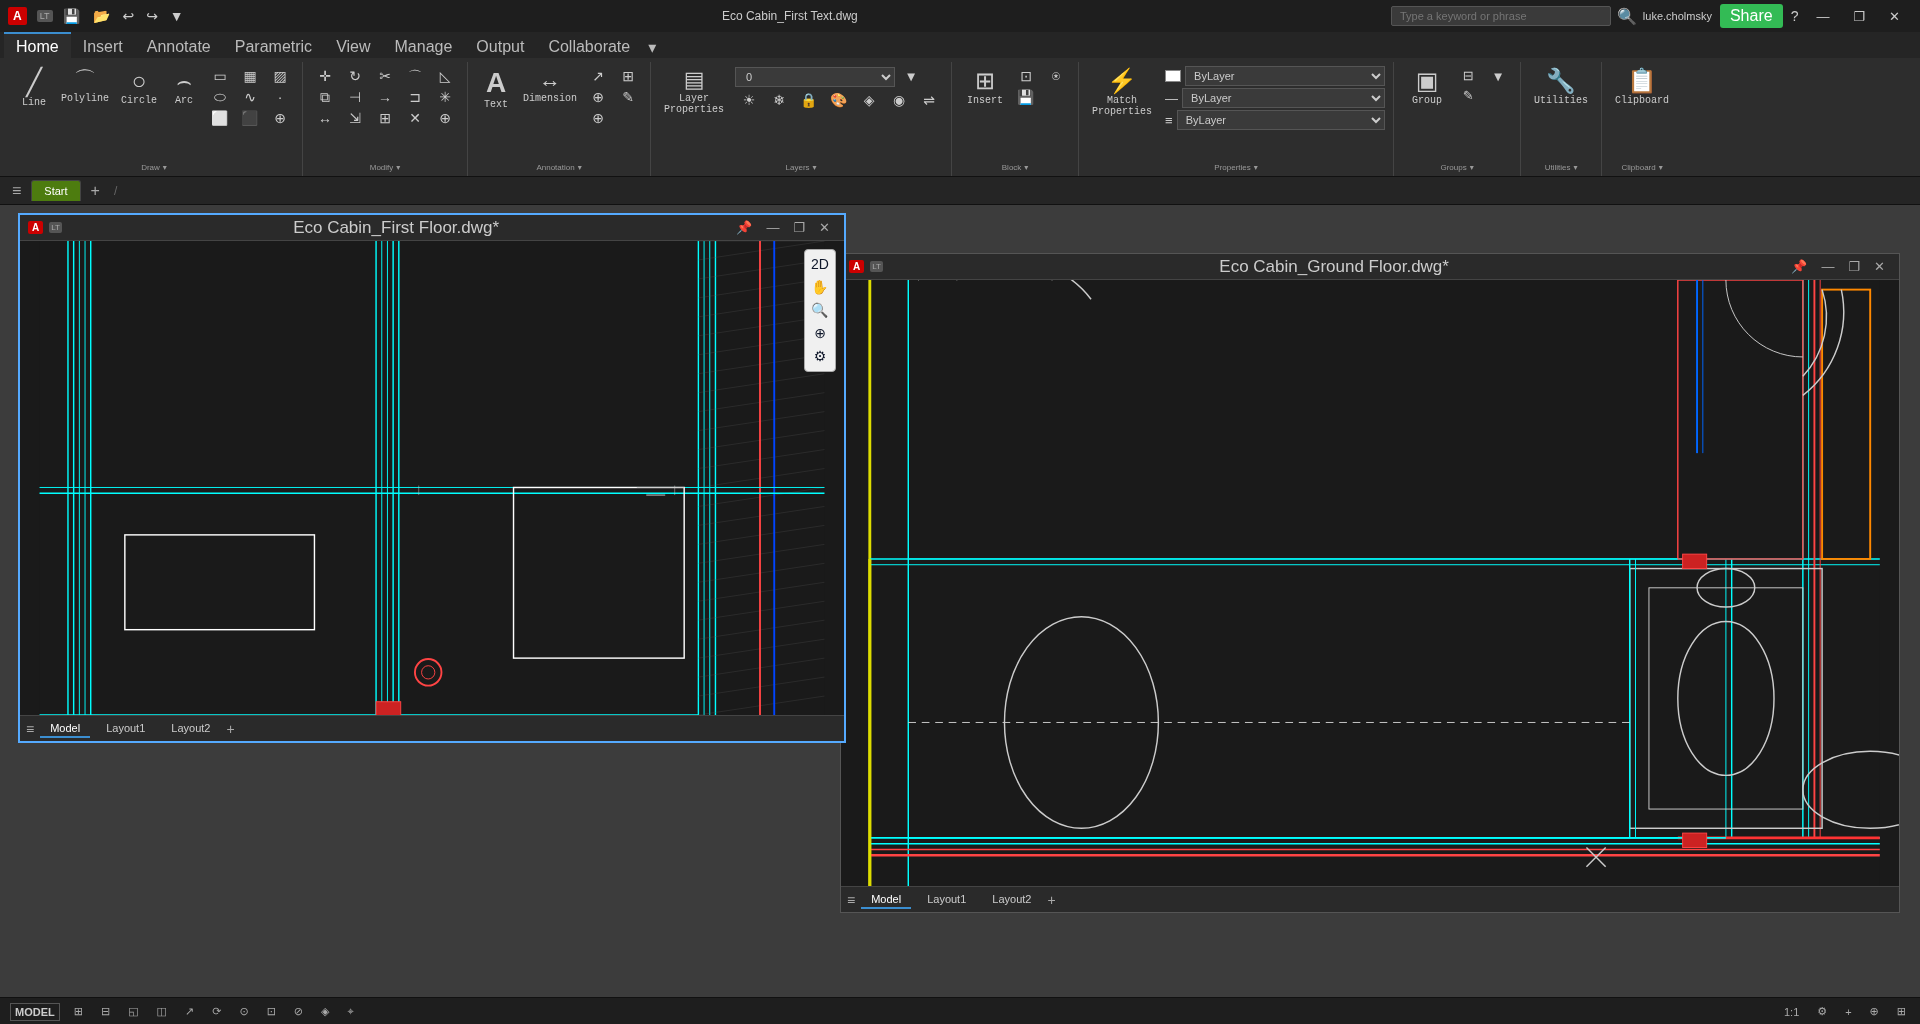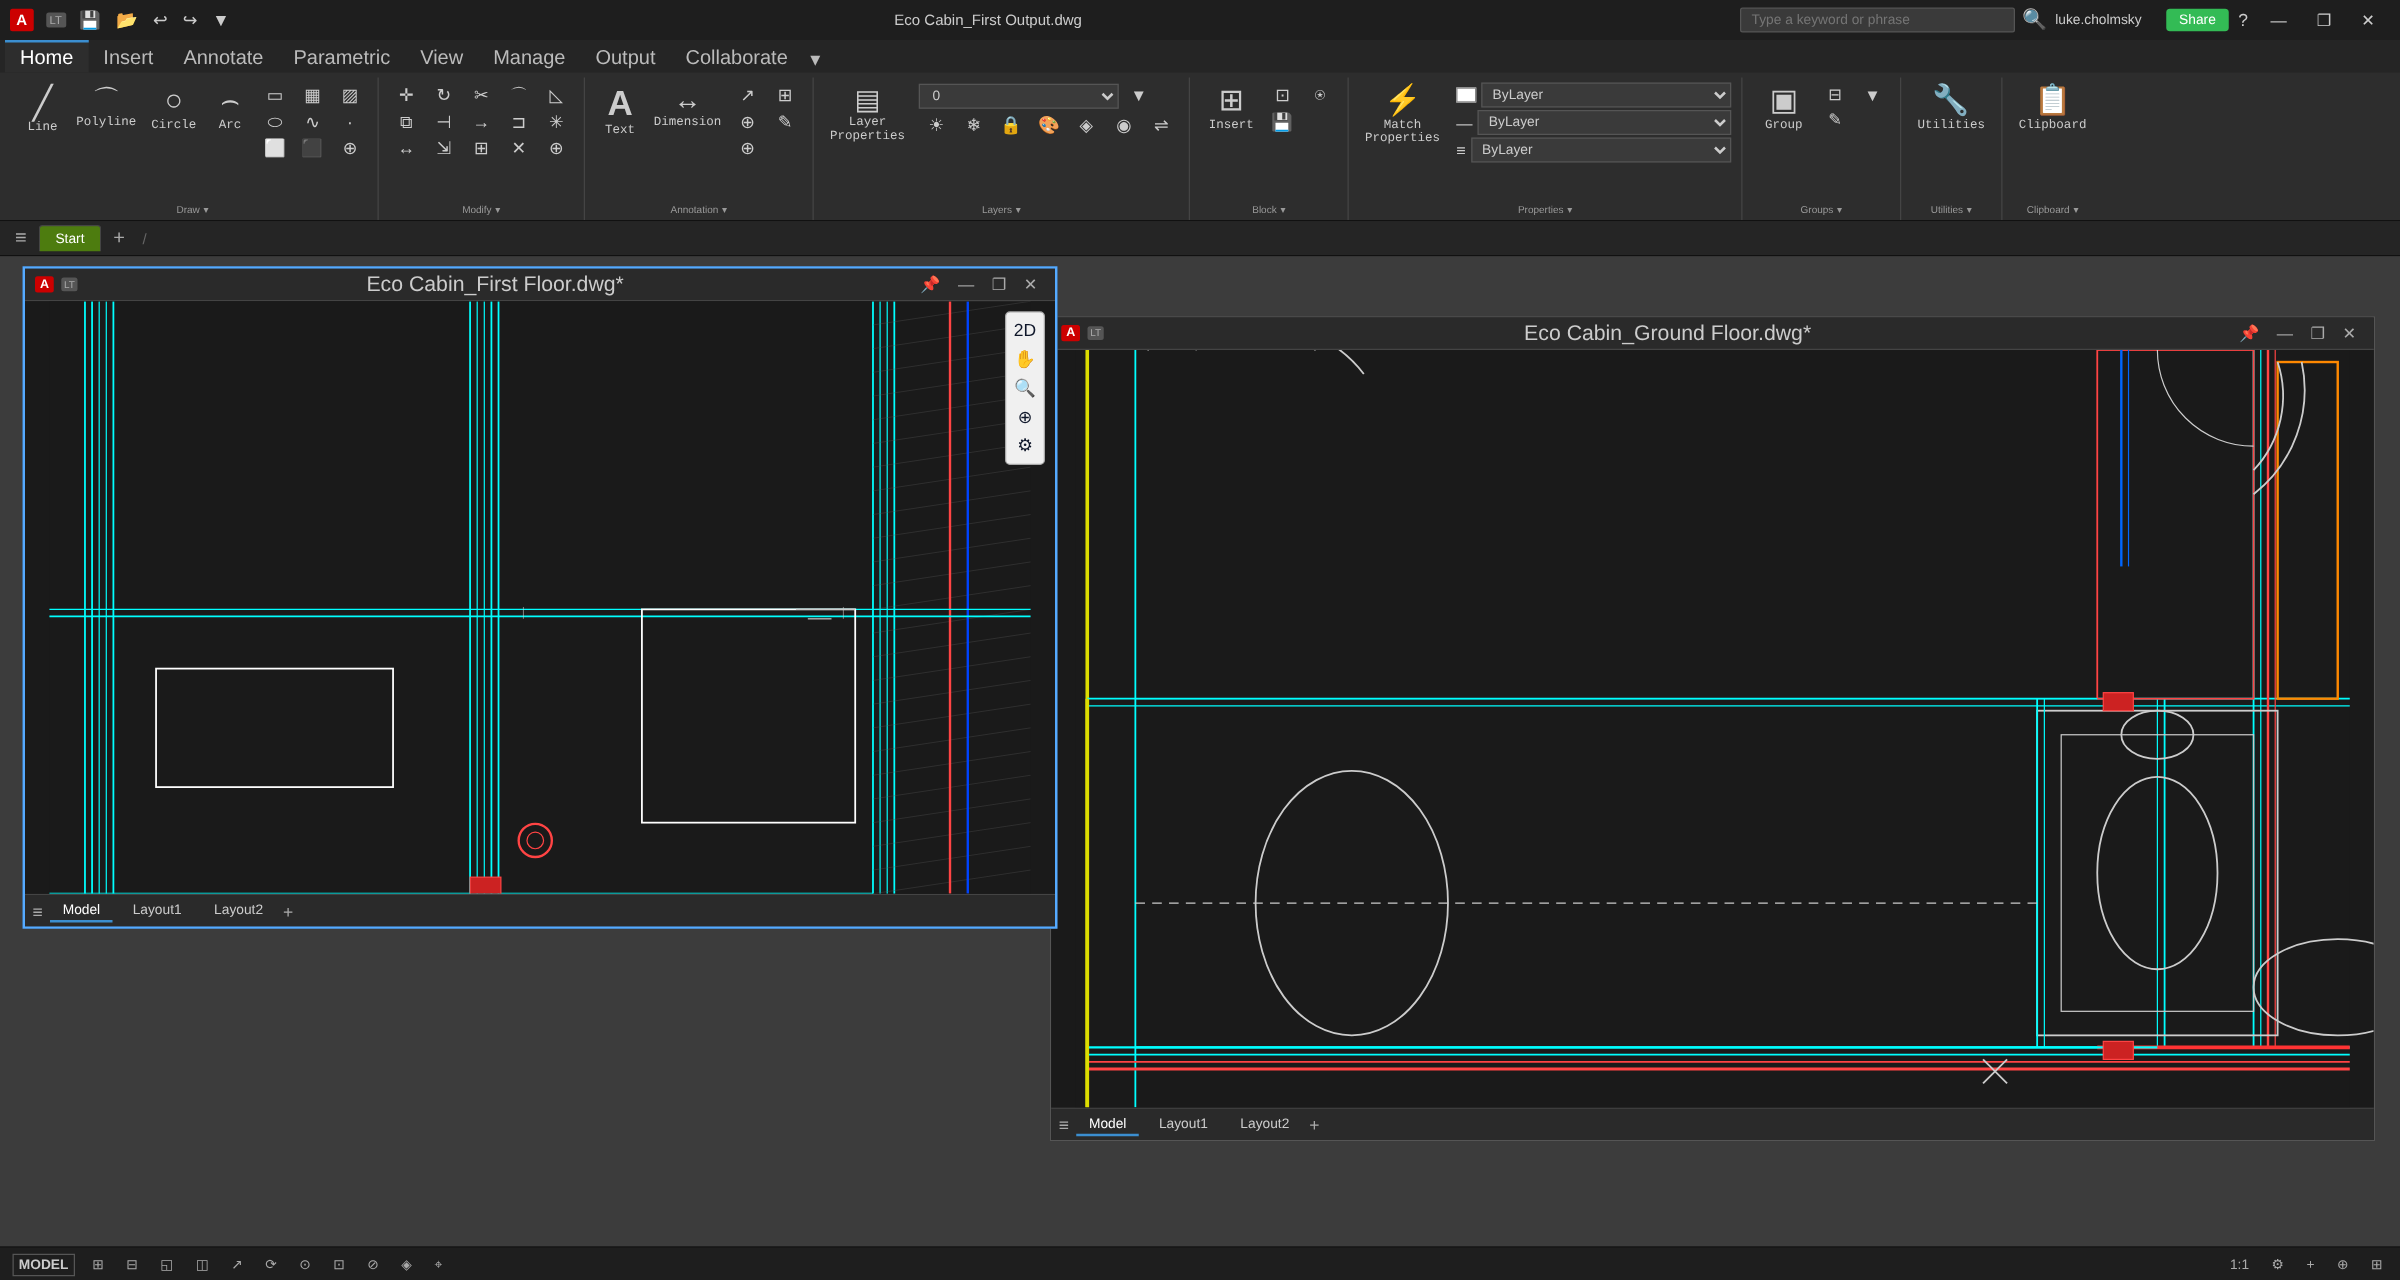--- a/index.html
+++ b/index.html
@@ -269,27 +269,27 @@
   <div class="app-logo">A</div>
   <span class="lt-badge">LT</span>
   <div class="title-qat">
     <button>💾</button>
     <button>📂</button>
     <button>↩</button>
     <button>↪</button>
     <button>▼</button>
   </div>
   <div class="title-center">
-    <span>Eco Cabin_First Output.dwg</span>
+    <span>Eco Cabin_First Text.dwg</span>
   </div>
   <input class="title-search" type="text" placeholder="Type a keyword or phrase" style="">
   <button style="background:none;border:none;color:#ccc;cursor:pointer;font-size:16px;">🔍</button>
   <div class="title-right">
     <span class="user-name">luke.cholmsky</span>
-    <button style="background:#3b5;border:none;color:#fff;padding:3px 10px;border-radius:3px;cursor:pointer;font-size:11px;margin-left:12px;">Share</button>
+    <button style="background:#3b5;border:none;color:#fff;padding:3px 10px;border-radius:3px;cursor:pointer;font-size:16px;">Share</button>
     <button style="background:none;border:none;color:#ccc;cursor:pointer;font-size:14px;">?</button>
   </div>
   <div class="win-ctrl">
     <button>—</button>
     <button>❐</button>
     <button class="close-btn">✕</button>
   </div>
 </div>
 
 <div id="ribbon">

